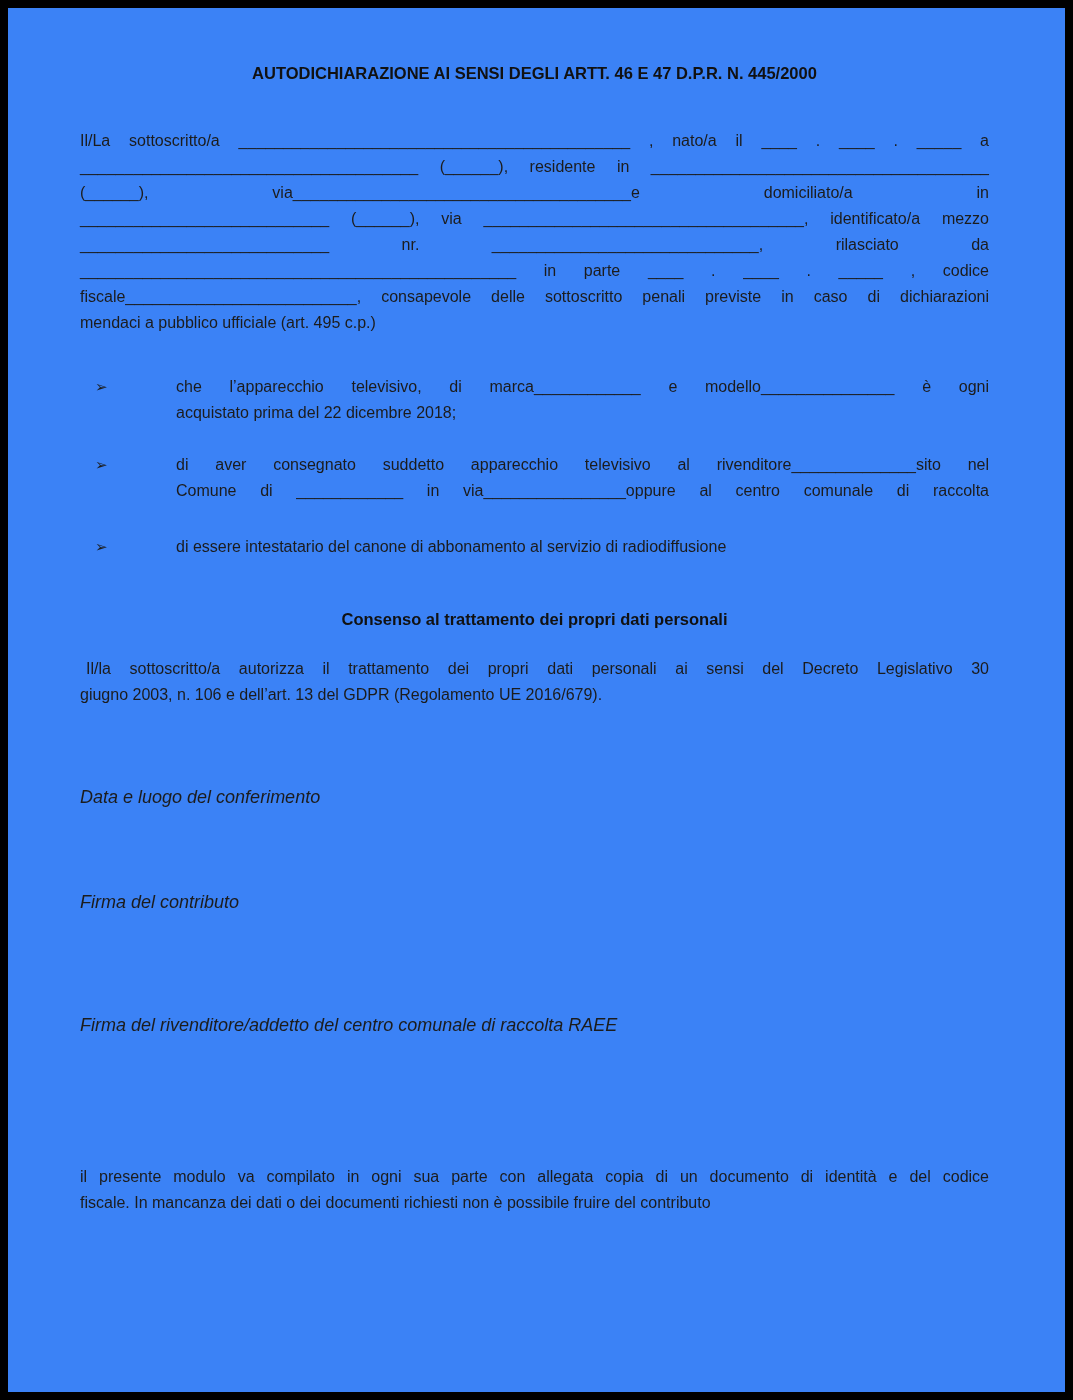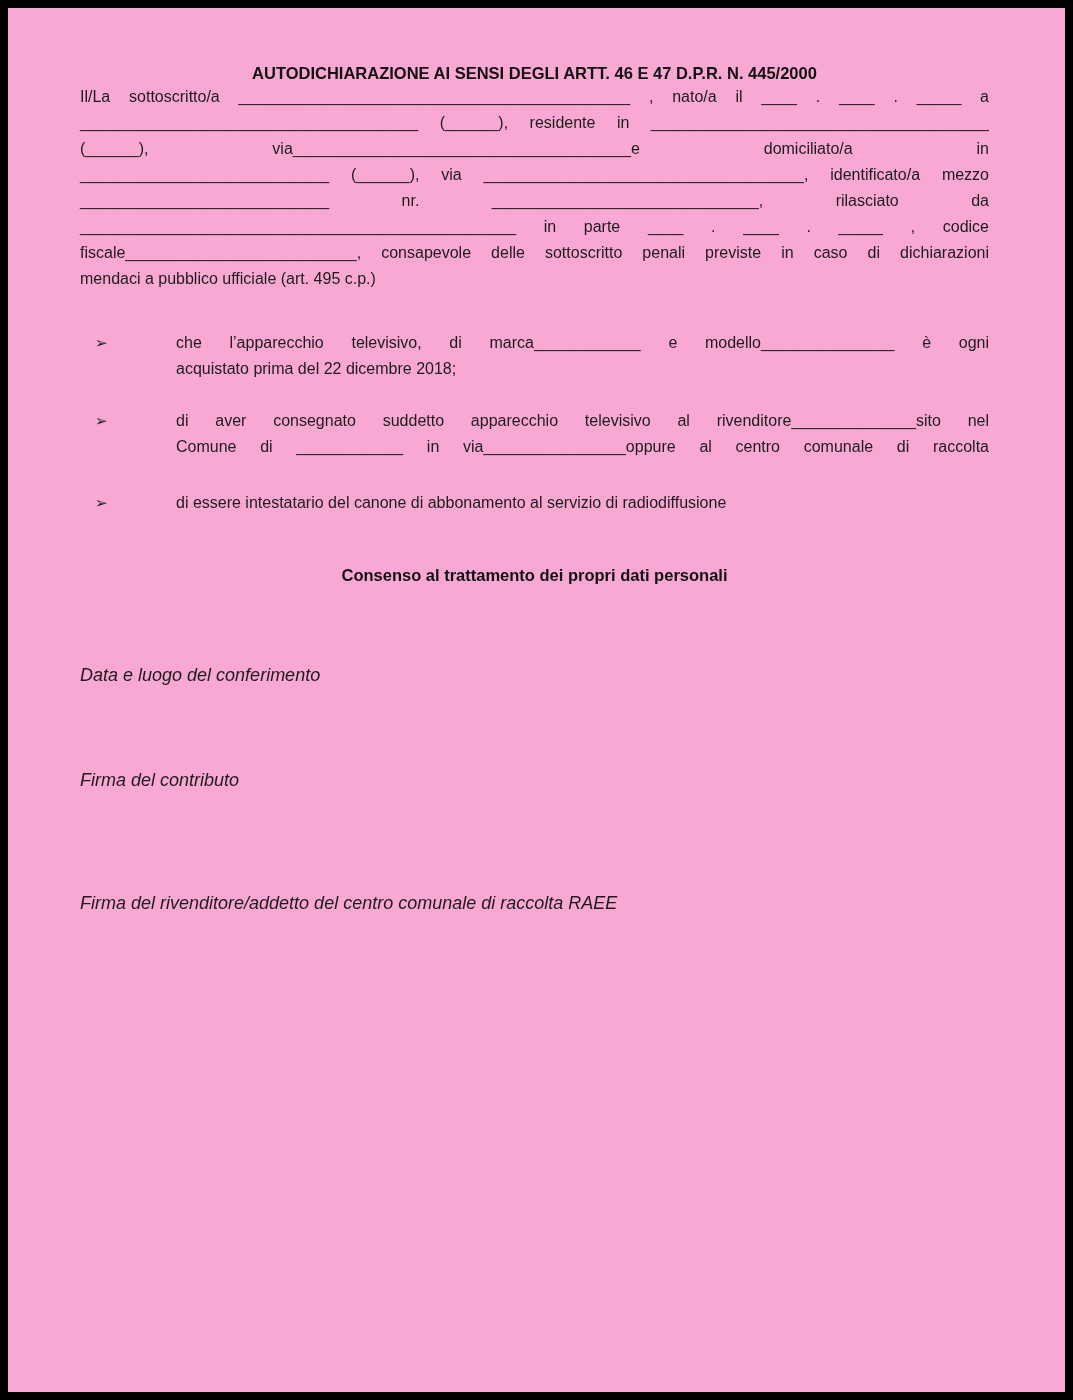--- a/index.html
+++ b/index.html
@@ -2,21 +2,21 @@
 <html lang="it"><head>
 <meta charset="utf-8">
 <style>
   html, body { margin: 0; padding: 0; background: #ffffff; }
   .page {
     position: relative;
     width: 1073px;
     height: 1400px;
     box-sizing: border-box;
     border: 8px solid #000000;
-    background: #f9a8d4;
+    background: #3b82f6;
     font-family: "Liberation Sans", sans-serif;
     color: #1a1a1a;
     overflow: hidden;
   }
   .content {
     box-sizing: border-box;
     width: 100%;
     height: 100%;
     padding: 54px 76px 0 72px;
   }
@@ -31,21 +31,21 @@
     font-size: 16px;
     line-height: 26px;
     color: #1c1c1c;
   }
   .j {
     text-align: justify;
     text-align-last: justify;
     -moz-text-align-last: justify;
   }
   .ind { padding-left: 6px; }
-  .intro { }
+  .intro { margin-top: 44px; }
   .h2 { margin-top: 56px; }
   .bullet { display: flex; }
   .b1 { margin-top: 38px; }
   .b2 { margin-top: 26px; }
   .b3 { margin-top: 30px; }
   .bullet-glyph {
     width: 96px;
     box-sizing: border-box;
     padding-left: 15px;
     font-size: 15px;
@@ -106,22 +106,30 @@
 
     <div class="bullet b3">
       <span class="bullet-glyph">➢</span>
       <div class="bullet-body">
         <div class="line">di essere intestatario del canone di abbonamento al servizio di radiodiffusione</div>
       </div>
     </div>
 
     <div class="heading h3">Consenso al trattamento dei propri dati personali</div>
 
+    <div class="consent">
+      <div class="line j ind">Il/la sottoscritto/a autorizza il trattamento dei propri dati personali ai sensi del Decreto Legislativo 30</div>
+      <div class="line">giugno 2003, n. 106 e dell’art. 13 del GDPR (Regolamento UE 2016/679).</div>
+    </div>
 
     <div class="italic-label lbl1">Data e luogo del conferimento</div>
 
     <div class="italic-label lbl2">Firma del contributo</div>
 
     <div class="italic-label lbl3">Firma del rivenditore/addetto del centro comunale di raccolta RAEE</div>
 
+    <div class="footer">
+      <div class="line j">il presente modulo va compilato in ogni sua parte con allegata copia di un documento di identità e del codice</div>
+      <div class="line">fiscale. In mancanza dei dati o dei documenti richiesti non è possibile fruire del contributo</div>
+    </div>
 
   </div>
 </div>
 
 </body></html>

